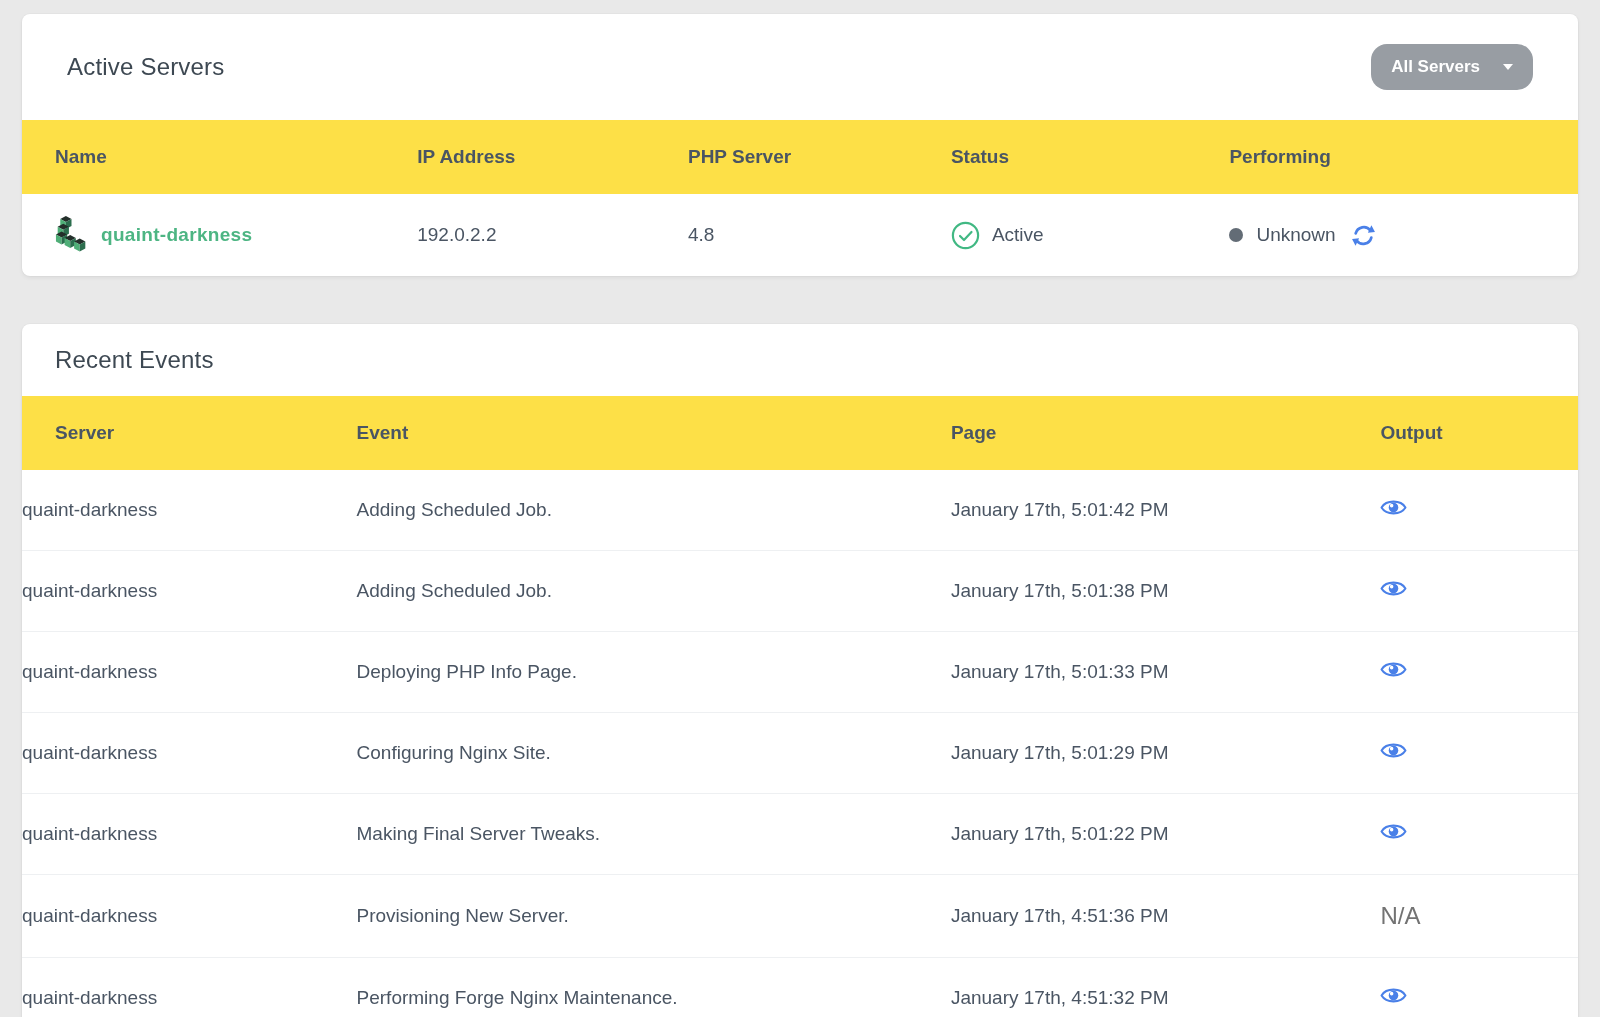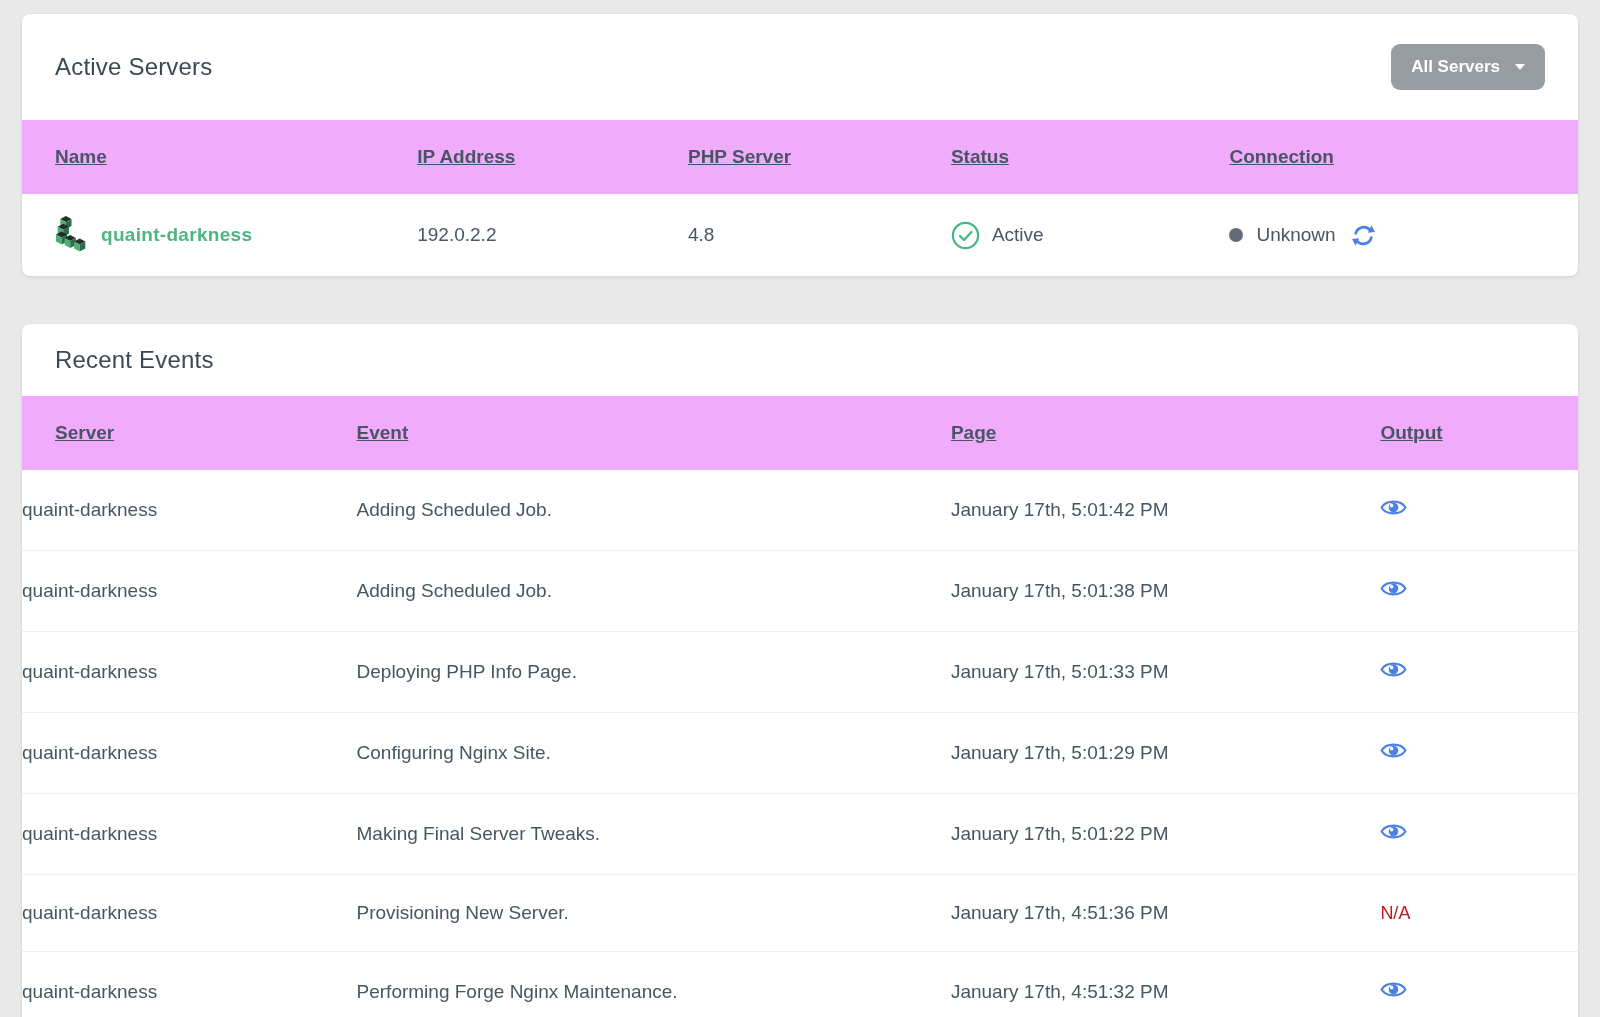--- a/index.html
+++ b/index.html
@@ -16,54 +16,54 @@
     border-radius: 8px;
     box-shadow: 0 2px 4px rgba(0,0,0,0.06), 0 0 0 1px rgba(0,0,0,0.02);
     overflow: hidden;
   }
   .panel + .panel { margin-top: 48px; }
 
   .panel-header {
     display: flex;
     align-items: center;
     justify-content: space-between;
-    padding: 30px 33px;
+    padding: 30px 45px;
   }
   .panel-header.compact { padding: 22px 33px; }
   .panel-title {
     font-size: 24px;
     font-weight: 500;
     color: #3d4852;
     letter-spacing: 0.2px;
   }
 
   .dropdown-btn {
     display: inline-flex;
     align-items: center;
-    gap: 15px;
+    gap: 23px;
     background: #989da3;
     border: none;
-    border-radius: 9px;
+    border-radius: 16px;
     color: #ffffff;
     font-family: inherit;
     font-size: 17px;
     font-weight: 600;
     padding: 13px 20px;
     cursor: pointer;
   }
   .caret-down {
     width: 0; height: 0;
     border-left: 5px solid transparent;
     border-right: 5px solid transparent;
     border-top: 6px solid #ffffff;
     display: inline-block;
   }
 
   table { width: 100%; border-collapse: collapse; table-layout: fixed; }
-  thead tr { background: #f0abfc; text-decoration: underline; }
+  thead tr { background: #fde047; }
   th {
     text-align: left;
     font-size: 19px;
     font-weight: 700;
     color: #4a5563;
     padding: 26px 0;
   }
   td {
     font-size: 19px;
     color: #4a5563;
@@ -111,21 +111,21 @@
     margin-left: 15px;
     display: inline-flex; align-items: center;
     padding: 0;
   }
 
   .eye-btn {
     background: none; border: none; cursor: pointer;
     padding: 0;
     display: inline-flex; align-items: center;
   }
-  .na-text { font-size: 18px; color: #b91c1c; }
+  .na-text { font-size: 24px; color: #737373; }
 </style>
 </head>
 <body>
 
 <svg width="0" height="0" style="position:absolute">
   <defs>
     <g id="cube">
       <polygon points="0,3.5 6.5,0 13,3.5 6.5,7" fill="#232f2a"></polygon>
       <polygon points="0,3.5 6.5,7 6.5,15 0,11.5" fill="#4fae77"></polygon>
       <polygon points="6.5,7 13,3.5 13,11.5 6.5,15" fill="#2c6e4e"></polygon>
@@ -156,21 +156,21 @@
           <col class="c3">
           <col class="c4">
           <col class="c5">
         </colgroup>
       <thead>
         <tr>
           <th>Name</th>
           <th>IP Address</th>
           <th>PHP Server</th>
           <th>Status</th>
-          <th>Connection</th>
+          <th>Performing</th>
         </tr>
       </thead>
       <tbody>
         <tr>
           <td>
             <span class="cell-flex">
               <span class="provider-icon">
                 <svg width="33" height="38" viewBox="0 0 36 44">
                   <use href="#cube" x="5" y="0"></use>
                   <use href="#cube" x="2" y="9"></use>

